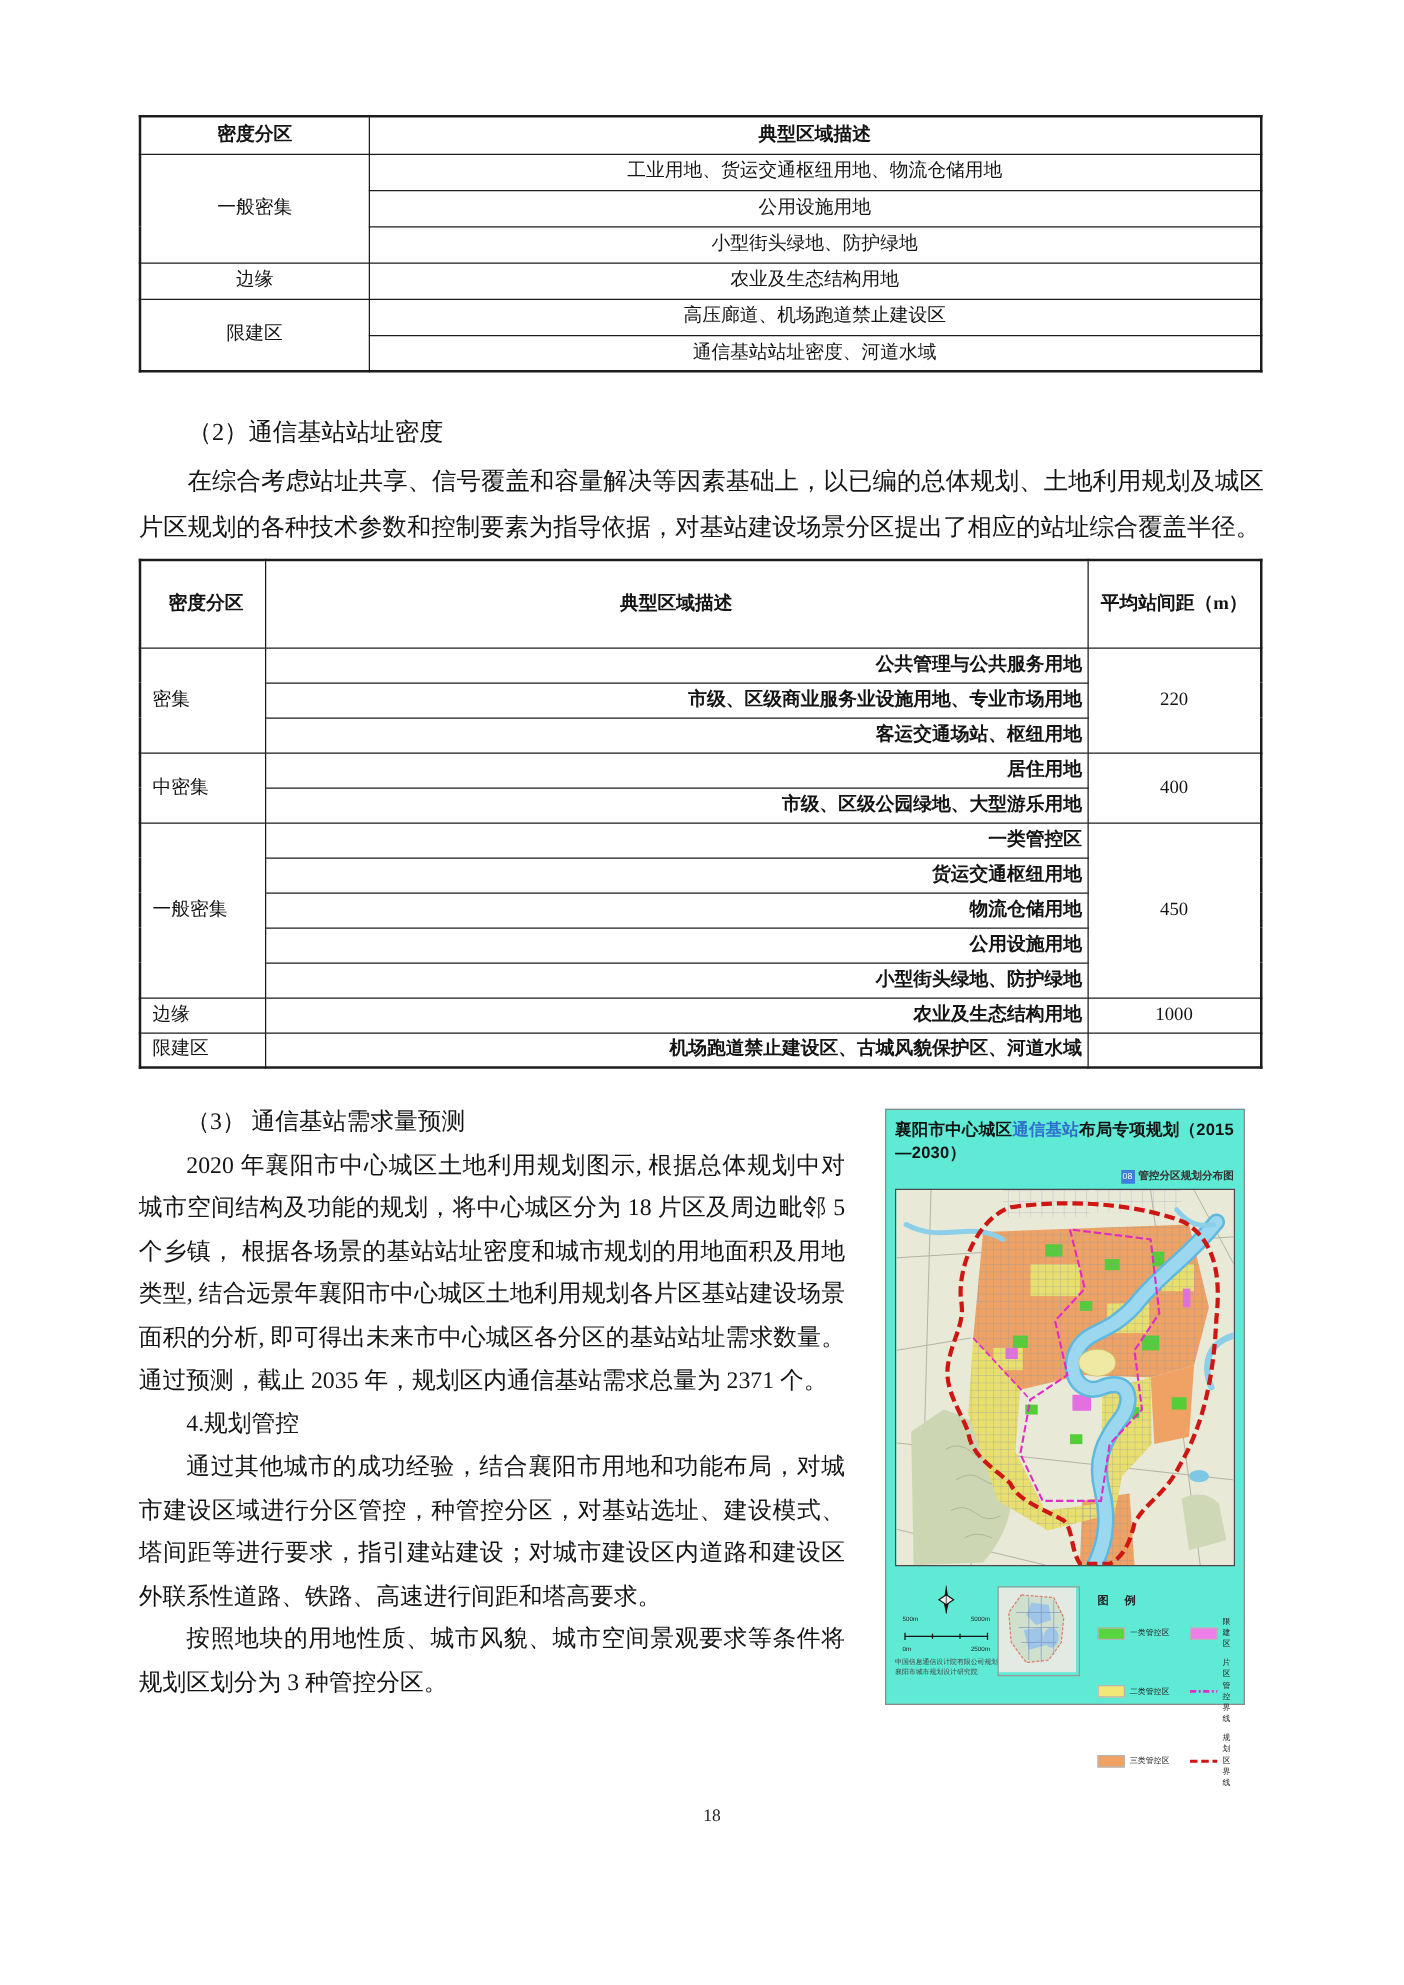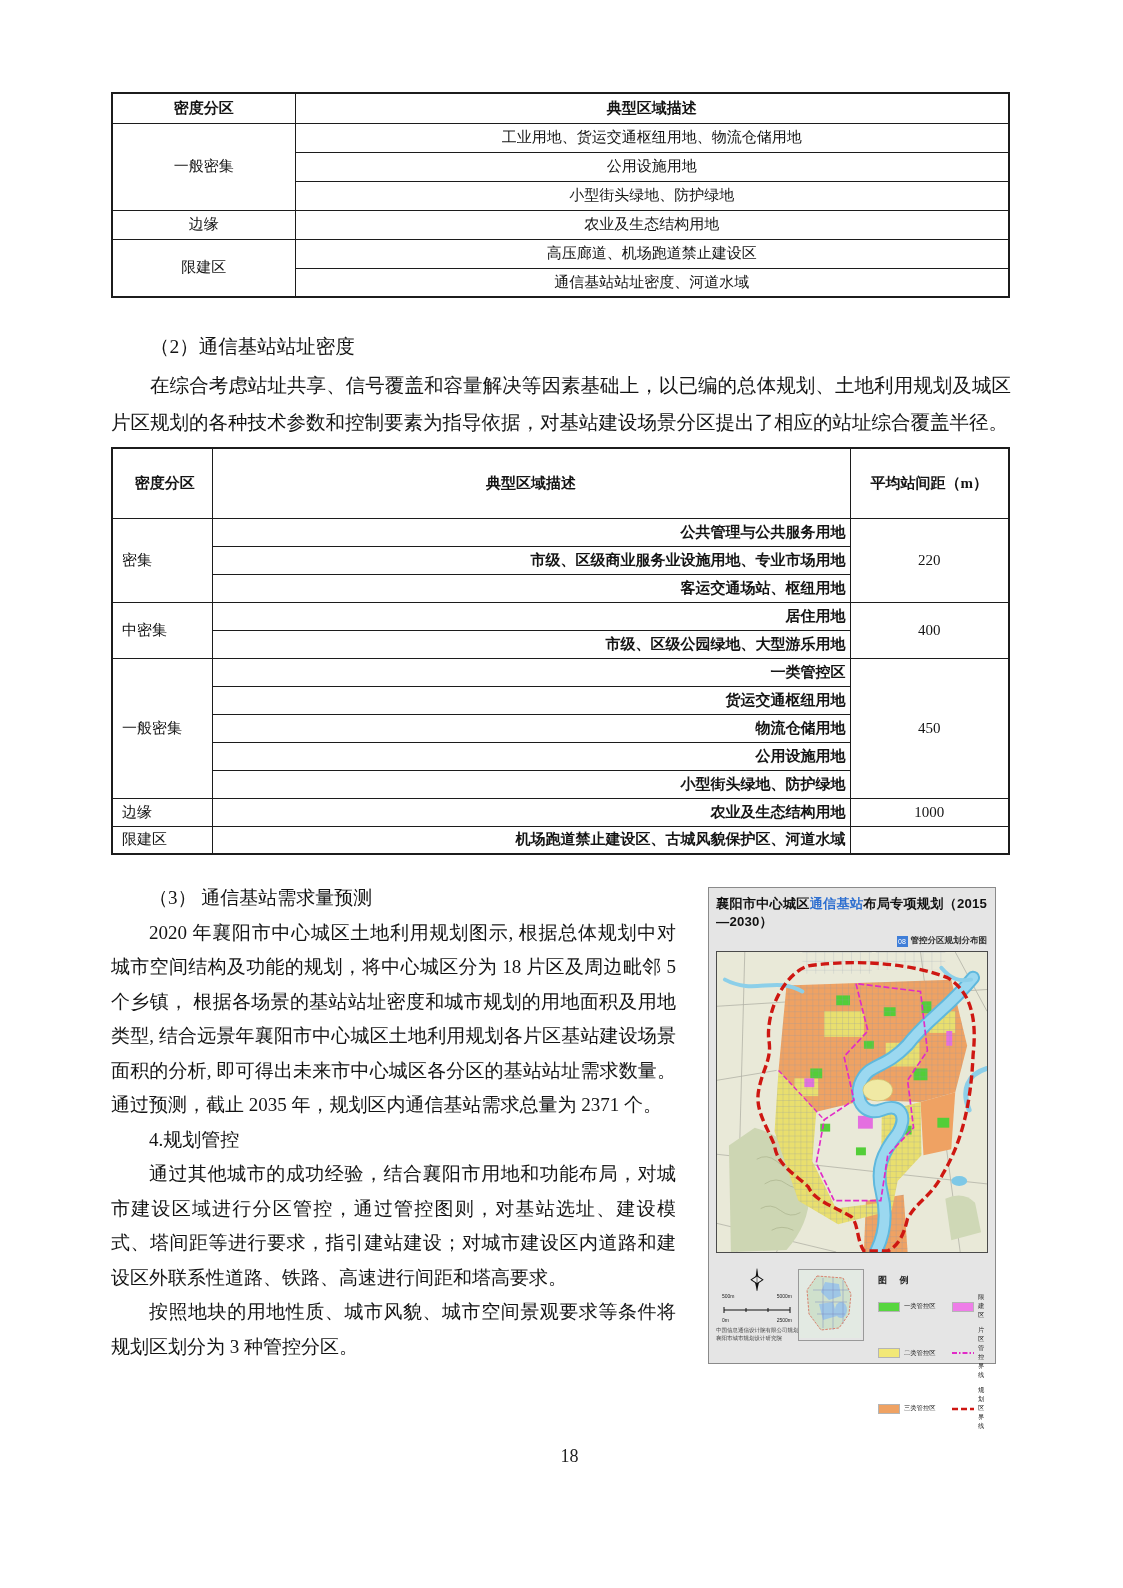--- a/index.html
+++ b/index.html
@@ -15,35 +15,35 @@
   th{font-weight:bold;text-align:center;}
   .t1{border:2px solid #1c1c1c;}
   .t1 th{height:30px;}
   .t1 td{height:29px;text-align:center;}
   .t1 .zone{width:183px;}
   .t2{border:2px solid #1c1c1c;margin-top:6px;}
   .t2 th{height:70px;}
   .t2 td{height:28px;}
   .t2 .zone{width:100px;text-align:left;padding-left:9px;}
   .t2 .desc{text-align:right;padding-left:30px;font-weight:bold;}
-  .t2 .spacing{width:159px;text-align:center;}
+  .t2 .spacing{width:139px;text-align:center;}
   
   .h-sec{font-size:19.5px;line-height:37px;margin:30px 0 2px;text-indent:39px;}
   .para-wide{font-size:19.5px;line-height:37px;text-align:justify;
              text-indent:39px;margin:0;}
   .caption{font-size:16px;font-weight:bold;text-align:center;margin:20px 0 0;}
   
   .bottom{display:flex;margin-top:26px;}
   .leftcol{width:565px;}
   .leftcol p{font-size:19px;line-height:34.5px;text-align:justify;
              text-indent:38px;margin:0;}
   .leftcol p.hd{text-align:left;}
   
   .figure{width:288px;margin-left:32px;margin-top:6px;border:1px solid #8a8a8a;
-          background:#e5e5e5;box-sizing:border-box;padding:7px 7px 6px;
+          background:#5eead4;box-sizing:border-box;padding:7px 7px 6px;
           font-family:"Liberation Sans","DejaVu Sans",sans-serif;}
   .fig-title{font-size:13.2px;font-weight:bold;letter-spacing:.2px;color:#111;}
   .fig-title .hl{color:#2e6fd0;}
   .fig-sub{display:flex;justify-content:flex-end;align-items:center;gap:3px;
            margin:4px 1px 4px 0;}
   .fig-sub .badge{width:11px;height:11px;background:#3f7ed8;color:#fff;
            font-size:7px;display:flex;align-items:center;justify-content:center;}
   .fig-sub .subtxt{font-size:8.5px;font-weight:bold;color:#333;}
   .map-frame{border:1px solid #4a4a4a;line-height:0;}
   .fig-bottom{display:flex;margin-top:15px;height:74px;}
@@ -56,21 +56,21 @@
   .inset{width:64px;height:70px;border:1px solid #999;line-height:0;margin-top:1px;}
   .legend{flex:1;padding:6px 0 0 14px;}
   .legend-title{font-size:9px;font-weight:bold;letter-spacing:5px;color:#222;
                 margin-bottom:6px;}
   .legend-grid{display:grid;grid-template-columns:74px 1fr;row-gap:6px;}
   .lg-item{display:flex;align-items:center;gap:4px;font-size:6.3px;color:#222;}
   .swatch{width:20px;height:8px;border:1px solid #b5b5b5;flex:0 0 auto;}
   .lsamp{flex:0 0 auto;line-height:0;}
   
   .pagenum{position:absolute;left:16px;right:0;top:1446px;text-align:center;
-           font-size:18px;color:#222;}
+           font-size:14px;color:#222;}
 </style>
 </head>
 <body>
 
 <div class="page">
 
   <table class="t1">
     <tbody>
         <tr>
       <th class="zone">密度分区</th>
@@ -157,21 +157,21 @@
       <td class="spacing"></td>
     </tr>
   </tbody>
     </table>
 
   <div class="bottom">
     <div class="leftcol">
       <p class="hd">（3）  通信基站需求量预测</p>
       <p>2020 年襄阳市中心城区土地利用规划图示, 根据总体规划中对城市空间结构及功能的规划，将中心城区分为 18 片区及周边毗邻 5 个乡镇， 根据各场景的基站站址密度和城市规划的用地面积及用地类型, 结合远景年襄阳市中心城区土地利用规划各片区基站建设场景面积的分析, 即可得出未来市中心城区各分区的基站站址需求数量。通过预测，截止 2035 年，规划区内通信基站需求总量为 2371 个。</p>
       <p class="hd">4.规划管控</p>
-      <p>通过其他城市的成功经验，结合襄阳市用地和功能布局，对城市建设区域进行分区管控，通过管控图则，对基站选址、建设模式、塔间距等进行要求，指引建站建设；对城市建设区内道路和建设区外联系性道路、铁路、高速进行间距和塔高要求。</p>
+      <p>通过其他城市的成功经验，结合襄阳市用地和功能布局，对城市建设区域进行分区管控，种管控分区，对基站选址、建设模式、塔间距等进行要求，指引建站建设；对城市建设区内道路和建设区外联系性道路、铁路、高速进行间距和塔高要求。</p>
       <p>按照地块的用地性质、城市风貌、城市空间景观要求等条件将规划区划分为 3 种管控分区。</p>
     </div>
 
     <div class="figure">
       <div class="fig-title">
         <span>襄阳市中心城区</span><span class="hl">通信基站</span><span>布局专项规划（2015—2030）</span>
       </div>
       <div class="fig-sub">
         <span class="badge">08</span>
         <span class="subtxt">管控分区规划分布图</span>

